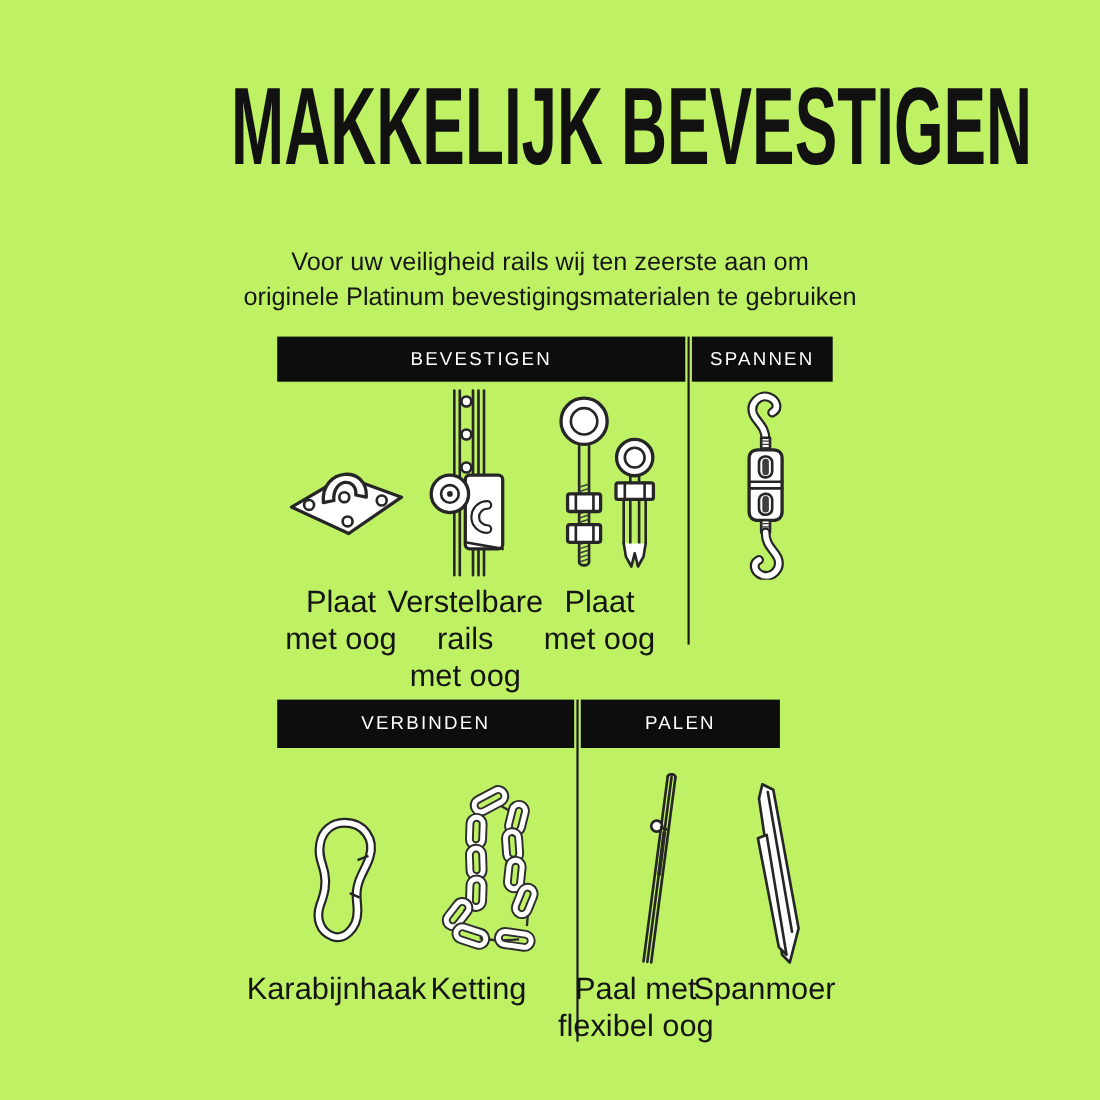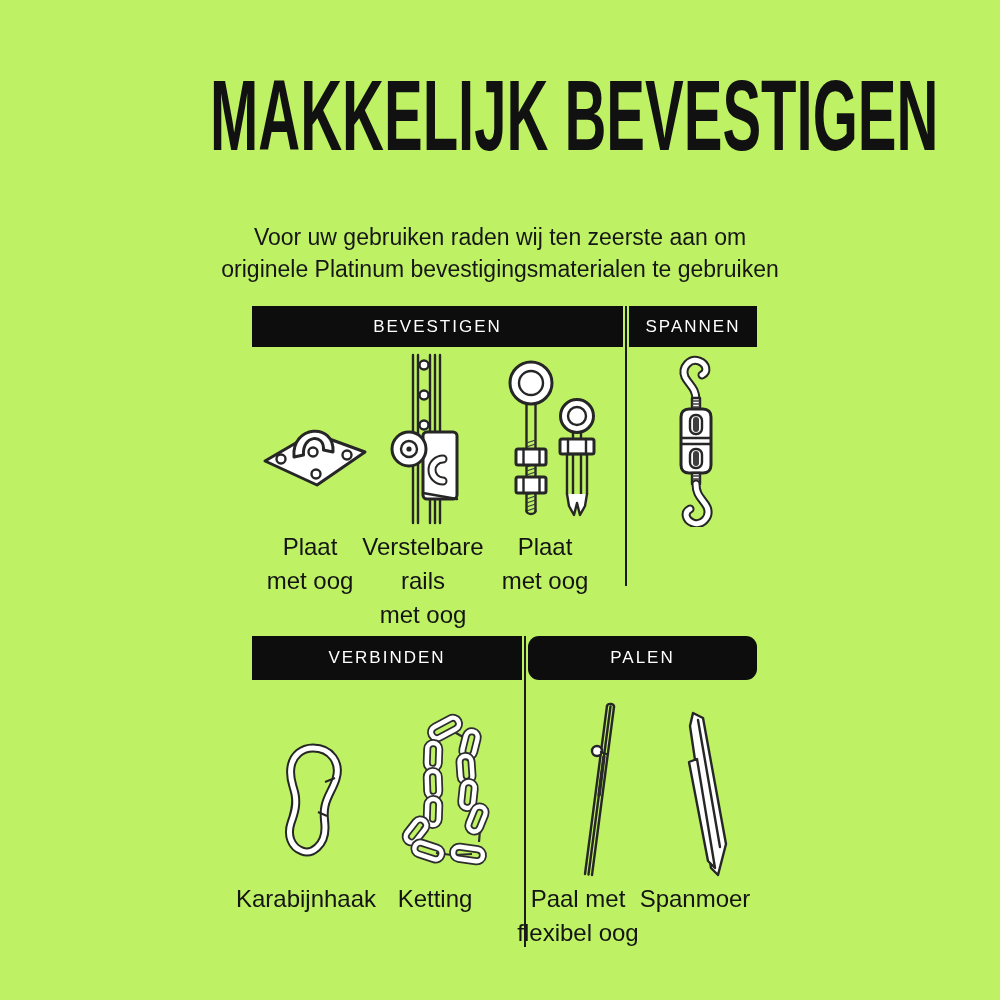--- a/index.html
+++ b/index.html
@@ -11,39 +11,39 @@
          transform:scaleX(0.58);transform-origin:50% 50%;letter-spacing:0;}
 
   .subtitle{position:absolute;top:221px;left:0;width:1000px;text-align:center;
             font-size:23px;line-height:32px;color:#161616;}
 
   .bar{position:absolute;background:#0d0d0d;color:#fff;display:flex;align-items:center;
        justify-content:center;font-size:17px;letter-spacing:2px;font-weight:400;}
   #bar-bevestigen{left:252px;top:306px;width:371px;height:41px;}
   #bar-spannen{left:629px;top:306px;width:128px;height:41px;}
   #bar-verbinden{left:252px;top:636px;width:270px;height:44px;}
-  #bar-palen{left:528px;top:636px;width:229px;height:44px;border-radius:11px;}
+  #bar-palen{left:528px;top:636px;width:181px;height:44px;}
 
   .vline{position:absolute;width:2px;background:#1c1c1c;}
   #divider-1{left:625px;top:306px;height:280px;}
   #divider-2{left:524px;top:636px;height:311px;}
 
   .icon{position:absolute;}
   .icon svg{display:block;width:100%;height:100%;}
   #icon-plate{left:256px;top:398px;width:116px;height:96px;}
   #icon-rail{left:380px;top:353px;width:90px;height:172px;}
   #icon-bolt{left:493px;top:353px;width:112px;height:172px;}
   #icon-turnbuckle{left:650px;top:352px;width:92px;height:175px;}
   #icon-carabiner{left:266px;top:738px;width:92px;height:132px;}
   #icon-chain{left:388px;top:712px;width:112px;height:162px;}
   #icon-pole{left:558px;top:698px;width:100px;height:182px;}
   #icon-anchor{left:656px;top:698px;width:100px;height:182px;}
 
   .lbl{position:absolute;transform:translateX(-50%);text-align:center;
-       font-size:24px;line-height:34px;color:#141414;white-space:pre-line;}
+       font-size:28px;line-height:34px;color:#141414;white-space:pre-line;}
   #lbl-plate{left:310px;top:530px;}
   #lbl-rail{left:423px;top:530px;}
   #lbl-bolt{left:545px;top:530px;}
   #lbl-turnbuckle{left:694px;top:530px;}
   #lbl-carabiner{left:306px;top:882px;}
   #lbl-chain{left:435px;top:882px;}
   #lbl-pole{left:578px;top:882px;}
   #lbl-anchor{left:695px;top:882px;}
   .ln2{fill:none;stroke:#262626;stroke-width:2.4;stroke-linecap:round;stroke-linejoin:round;}
   .lnf{fill:#fff;stroke:#262626;stroke-width:3;stroke-linecap:round;stroke-linejoin:round;}
@@ -56,21 +56,21 @@
   .rod{fill:#3f3f3f;stroke:none;}
 </style>
 </head>
 <body>
 
 <div class="page">
 
   <div class="title">MAKKELIJK BEVESTIGEN</div>
 
   <div class="subtitle">
-    <div>Voor uw gebruiken raden wij ten zeerste aan om</div>
+    <div>Voor uw veiligheid rails wij ten zeerste aan om</div>
     <div>originele Platinum bevestigingsmaterialen te gebruiken</div>
   </div>
 
   <div class="bar" id="bar-spannen">
     <span>SPANNEN</span>
   </div>
   <div class="bar" id="bar-bevestigen">
     <span>BEVESTIGEN</span>
   </div>
   <div class="vline" id="divider-1"></div>

